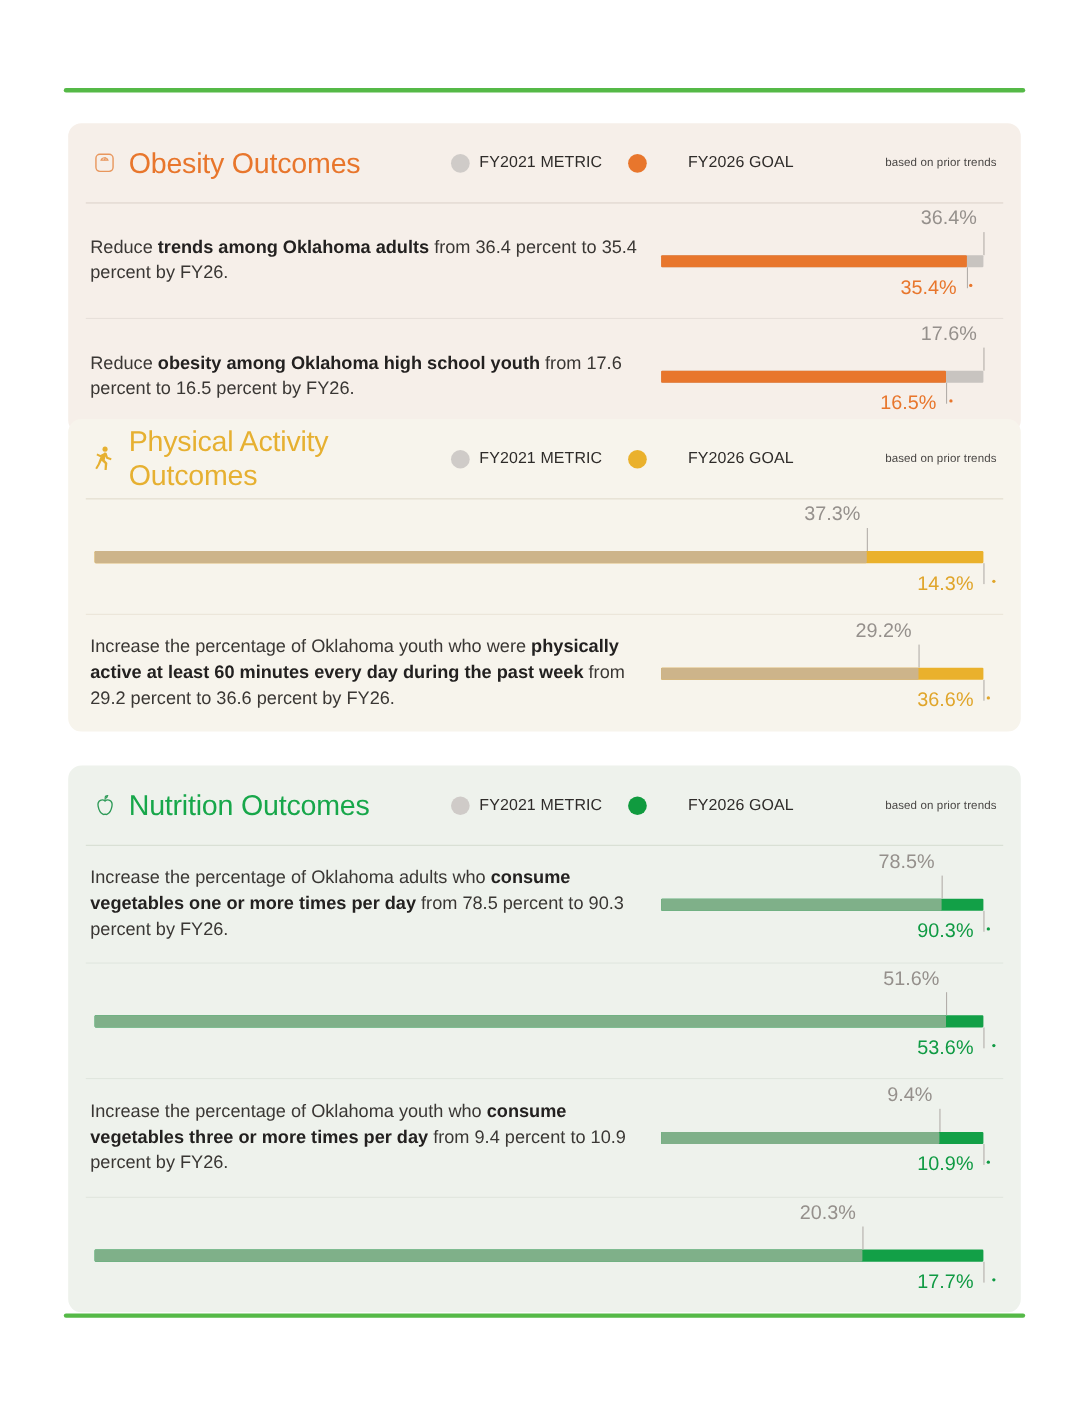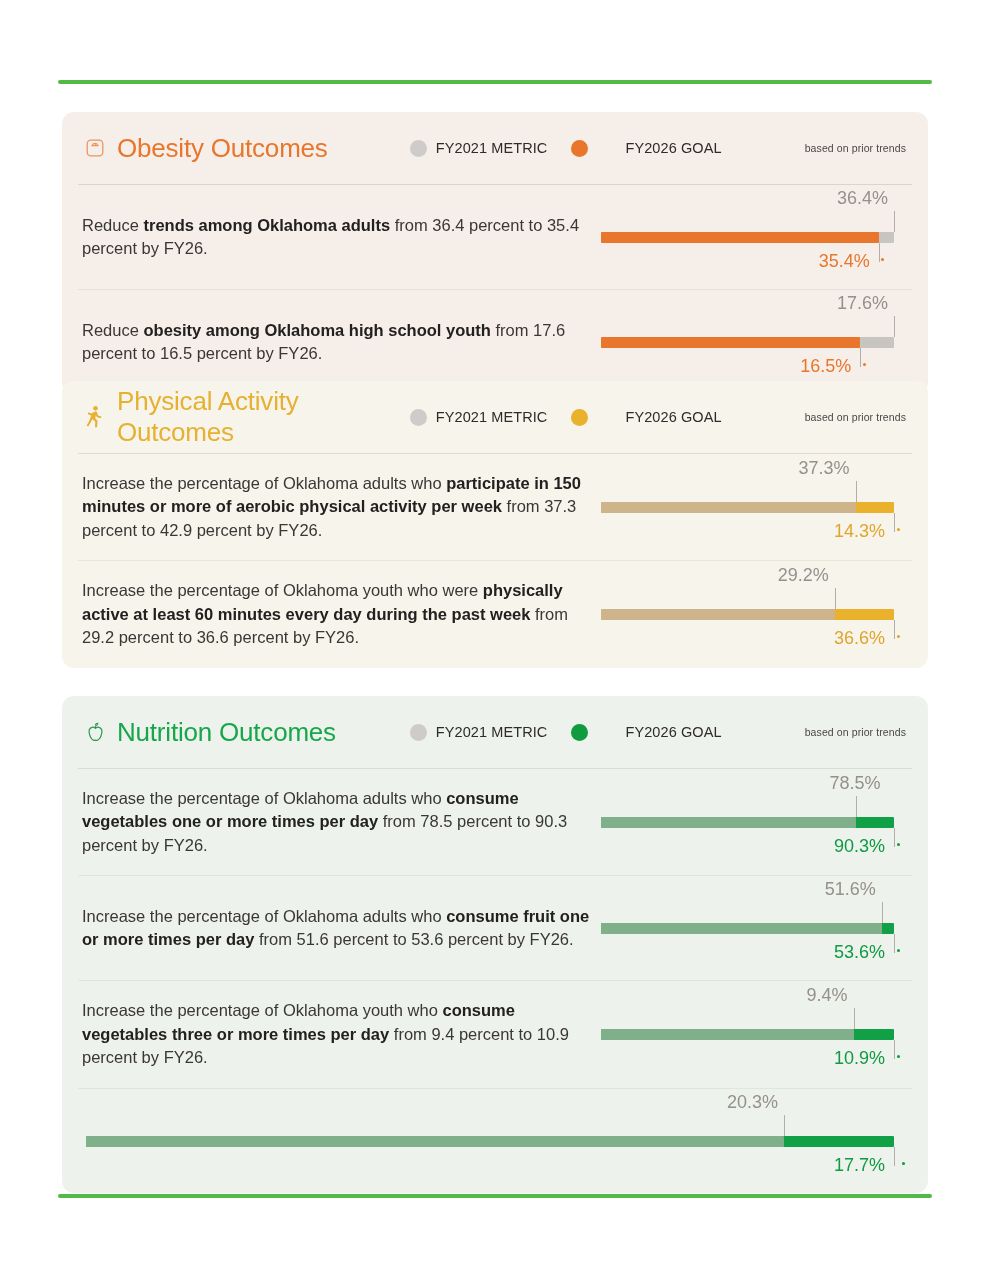--- a/index.html
+++ b/index.html
@@ -306,21 +306,20 @@
           <span class="legend-dot dot-yellow"></span>
           <span class="legend-label">FY2026 GOAL</span>
           <span class="legend-sub">based on prior trends</span>
         </span>
       </span>
     </div>
     <div class="divider-strong"></div>
     <div class="rows">
 
       <div class="row" style="min-height:100px;">
-        <div class="row-text"><span>Increase the percentage of Oklahoma adults who </span><b>participate in 150 minutes or more of aerobic physical activity per week</b><span> from 37.3 percent to 42.9 percent by FY26.</span></div>
         <div class="row-chart">
           <div class="track">
             <div class="bar-base goal-yellow" style="left:0;width:100%;"></div>
             <div class="bar-goal base-tan" style="left:0;width:86.9%;"></div>
             <div class="tick tick-metric" style="left:86.9%;"></div>
             <div class="lbl lbl-metric" style="left:86.9%;">37.3%</div>
             <div class="tick tick-goal" style="left:100%;"></div>
             <div class="lbl lbl-goal goal-yellow-txt" style="left:100%;">14.3%</div>
             <div class="tick-dot dot-y" style="left:101%;"></div>
           </div>
@@ -370,30 +369,29 @@
     <div class="divider-strong"></div>
     <div class="rows">
 
       <div class="row" style="min-height:94px;">
         <div class="row-text"><span>Increase the percentage of Oklahoma adults who </span><b>consume vegetables one or more times per day</b><span> from 78.5 percent to 90.3 percent by FY26.</span></div>
         <div class="row-chart">
           <div class="track">
             <div class="bar-base goal-green" style="left:0;width:100%;"></div>
             <div class="bar-goal base-greenlt" style="left:0;width:86.9%;"></div>
             <div class="tick tick-metric" style="left:86.9%;"></div>
-            <div class="lbl lbl-metric" style="left:86.9%;margin-left:31px;">78.5%</div>
+            <div class="lbl lbl-metric" style="left:86.9%;">78.5%</div>
             <div class="tick tick-goal" style="left:100%;"></div>
             <div class="lbl lbl-goal goal-green-txt" style="left:100%;">90.3%</div>
             <div class="tick-dot dot-g" style="left:101%;"></div>
           </div>
         </div>
       </div>
 
       <div class="row" style="min-height:94px;">
-        <div class="row-text"><span>Increase the percentage of Oklahoma adults who </span><b>consume fruit one or more times per day</b><span> from 51.6 percent to 53.6 percent by FY26.</span></div>
         <div class="row-chart">
           <div class="track">
             <div class="bar-base goal-green" style="left:0;width:100%;"></div>
             <div class="bar-goal base-greenlt" style="left:0;width:95.8%;"></div>
             <div class="tick tick-metric" style="left:95.8%;"></div>
             <div class="lbl lbl-metric" style="left:95.8%;">51.6%</div>
             <div class="tick tick-goal" style="left:100%;"></div>
             <div class="lbl lbl-goal goal-green-txt" style="left:100%;">53.6%</div>
             <div class="tick-dot dot-g" style="left:101%;"></div>
           </div>

